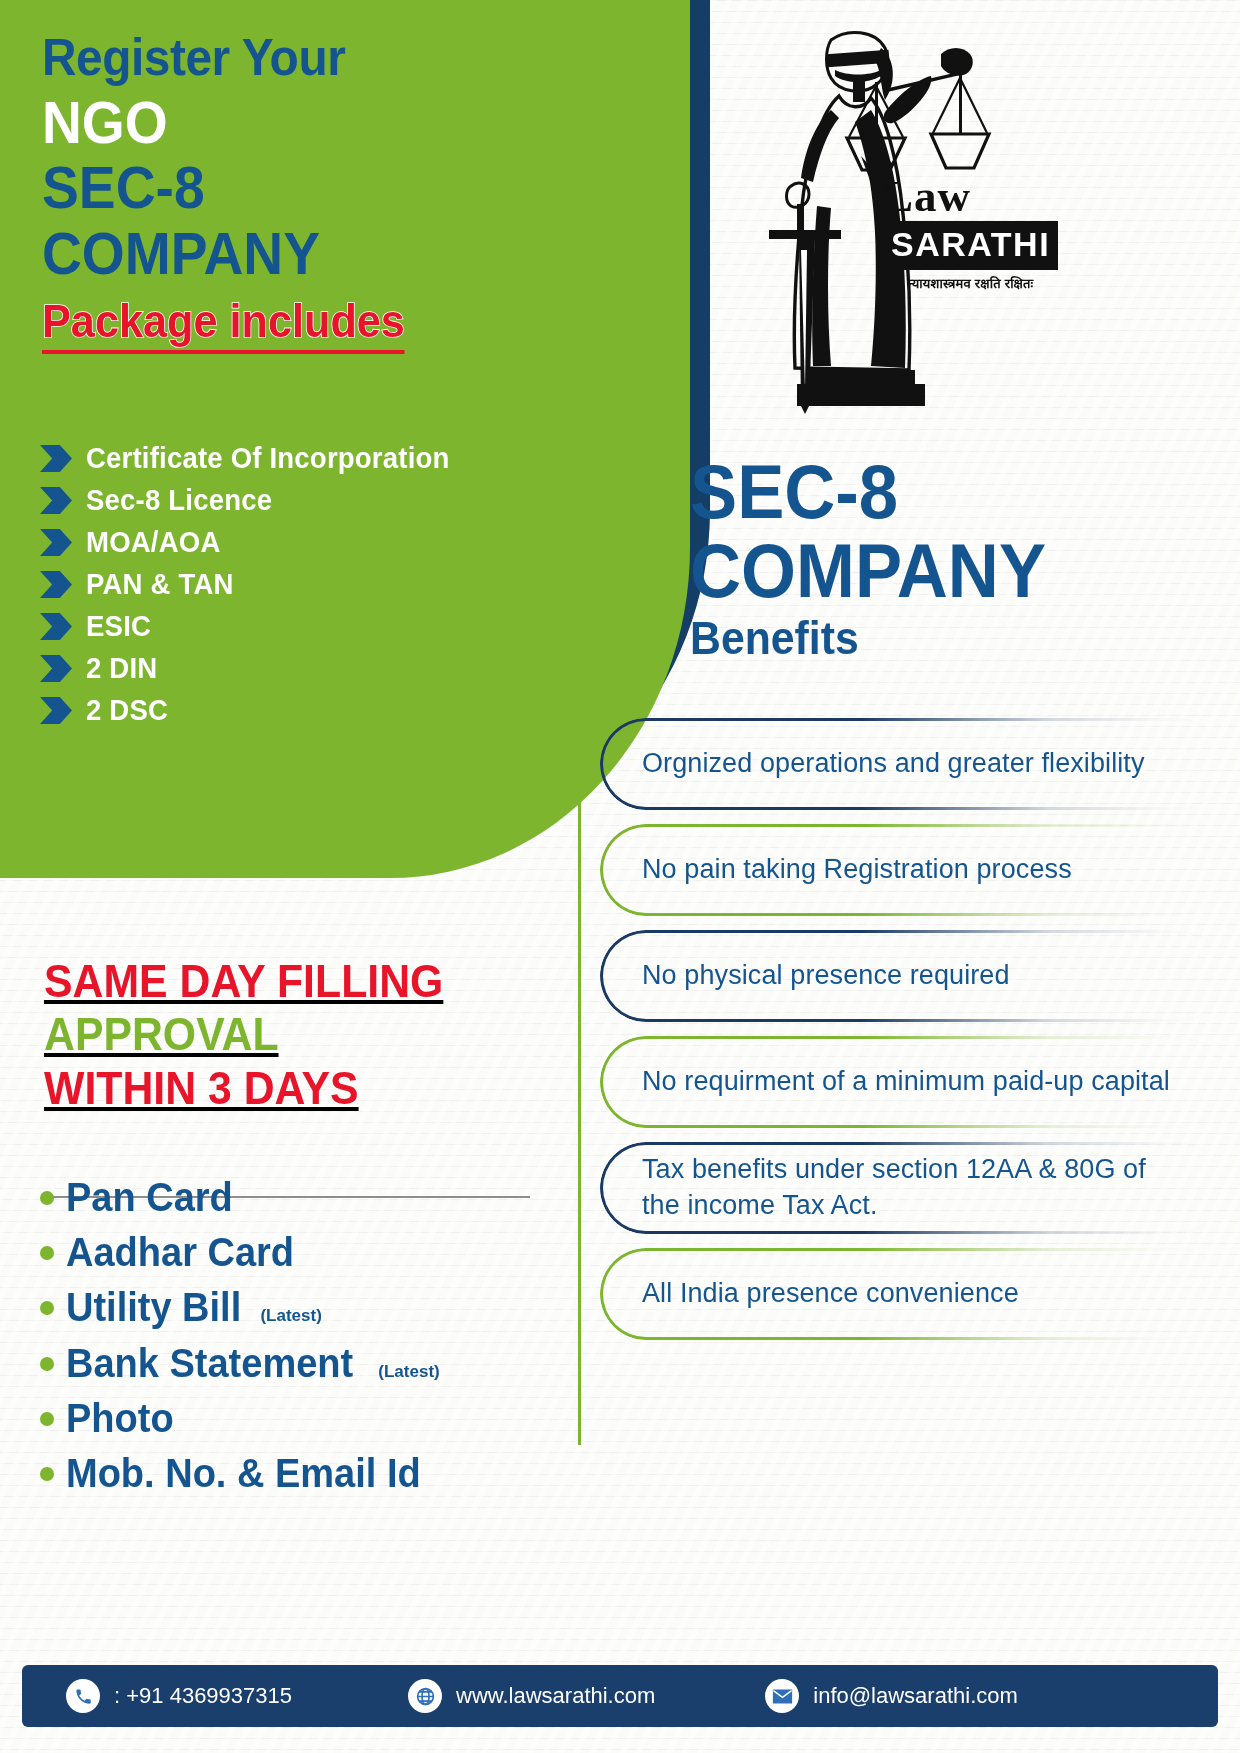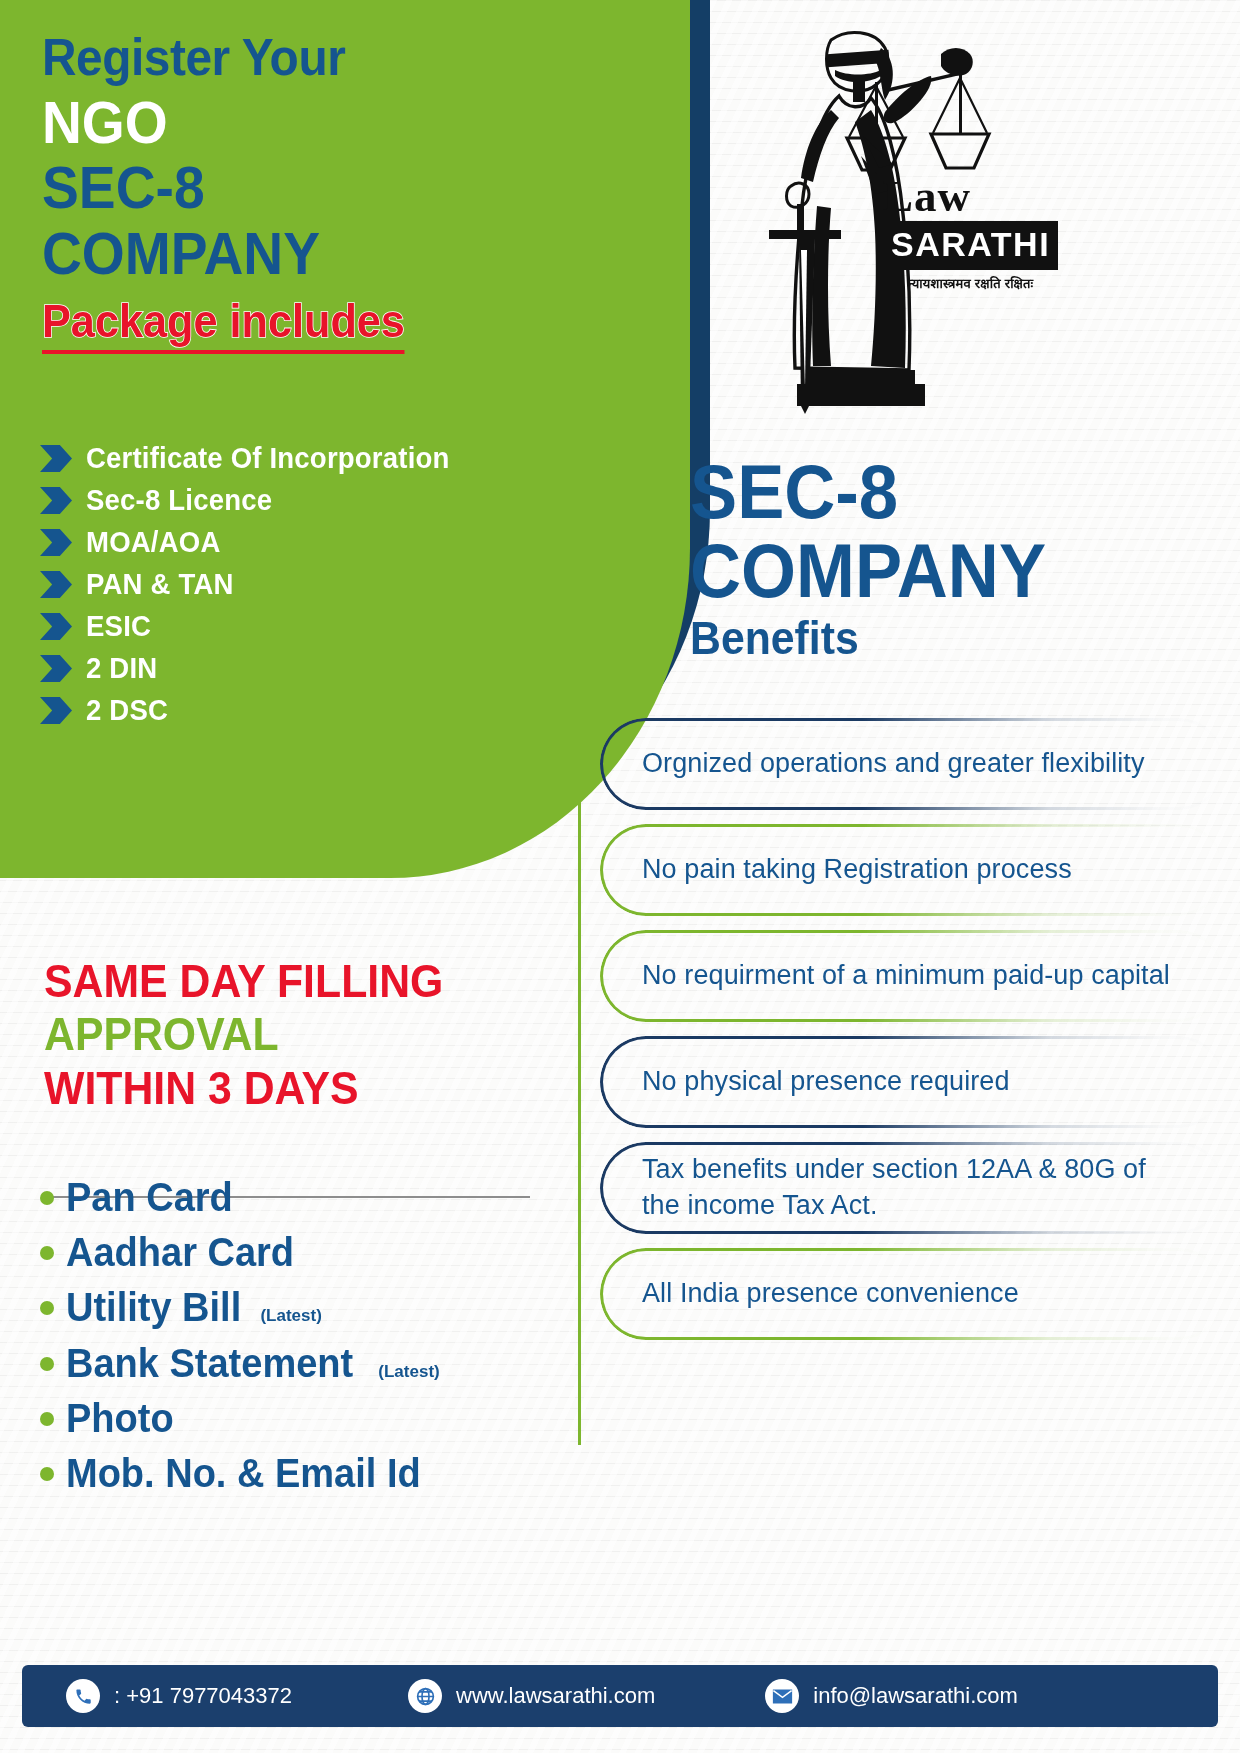--- a/index.html
+++ b/index.html
@@ -113,20 +113,21 @@
     font-size:29px; font-weight:bold; color:#ffffff;
     letter-spacing:0.2px;
     transform:scaleX(0.95); transform-origin:left;
     white-space:nowrap;
   }
 
   
   .same-day{
     position:absolute; left:44px; top:955px;
     z-index:5;
+    text-decoration:underline;
   }
   .sd-line{
     font-size:46px; font-weight:bold; line-height:1.16;
     transform:scaleX(0.93); transform-origin:left;
     white-space:nowrap;
   }
   .sd-red   { color:#e8142a; }
   .sd-green { color:#7db62e; }
 
   .divider-rule{
@@ -406,47 +407,47 @@
 
 <div class="benefits">
   <div class="pill navy">
     <span class="pill-border"></span>
     <span class="pill-text">Orgnized operations and greater flexibility</span>
   </div>
   <div class="pill green">
     <span class="pill-border"></span>
     <span class="pill-text">No pain taking Registration process</span>
   </div>
+  <div class="pill navy">
+    <span class="pill-border"></span>
+    <span class="pill-text">No physical presence required</span>
+  </div>
   <div class="pill green">
     <span class="pill-border"></span>
     <span class="pill-text">No requirment of a minimum paid-up capital</span>
-  </div>
-  <div class="pill navy">
-    <span class="pill-border"></span>
-    <span class="pill-text">No physical presence required</span>
   </div>
   <div class="pill navy">
     <span class="pill-border"></span>
     <span class="pill-text">Tax benefits under section 12AA &amp; 80G of the income Tax Act.</span>
   </div>
   <div class="pill green">
     <span class="pill-border"></span>
     <span class="pill-text">All India presence convenience</span>
   </div>
 </div>
 
 <div class="footer">
 
   <div class="f-item f-phone">
     <span class="f-ico">
       <svg width="19" height="19" viewBox="0 0 24 24" fill="#2e6fb8">
         <path d="M6.6 10.8c1.4 2.8 3.8 5.1 6.6 6.6l2.2-2.2c.3-.3.7-.4 1-.2 1.2.4 2.4.6 3.7.6.6 0 1 .4 1 1V20c0 .6-.4 1-1 1C10.6 21 3 13.4 3 4c0-.6.4-1 1-1h3.4c.6 0 1 .4 1 1 0 1.3.2 2.5.6 3.7.1.3 0 .7-.2 1z"></path>
       </svg>
     </span>
-    <span>: +91 7977043372</span>
+    <span>: +91 4369937315</span>
   </div>
 
   <div class="f-item f-web">
     <span class="f-ico">
       <svg width="21" height="21" viewBox="0 0 24 24" fill="none" stroke="#2e6fb8" stroke-width="1.9">
         <circle cx="12" cy="12" r="9"></circle>
         <ellipse cx="12" cy="12" rx="4" ry="9"></ellipse>
         <path d="M3 12h18M4.6 6.8h14.8M4.6 17.2h14.8"></path>
       </svg>
     </span>

